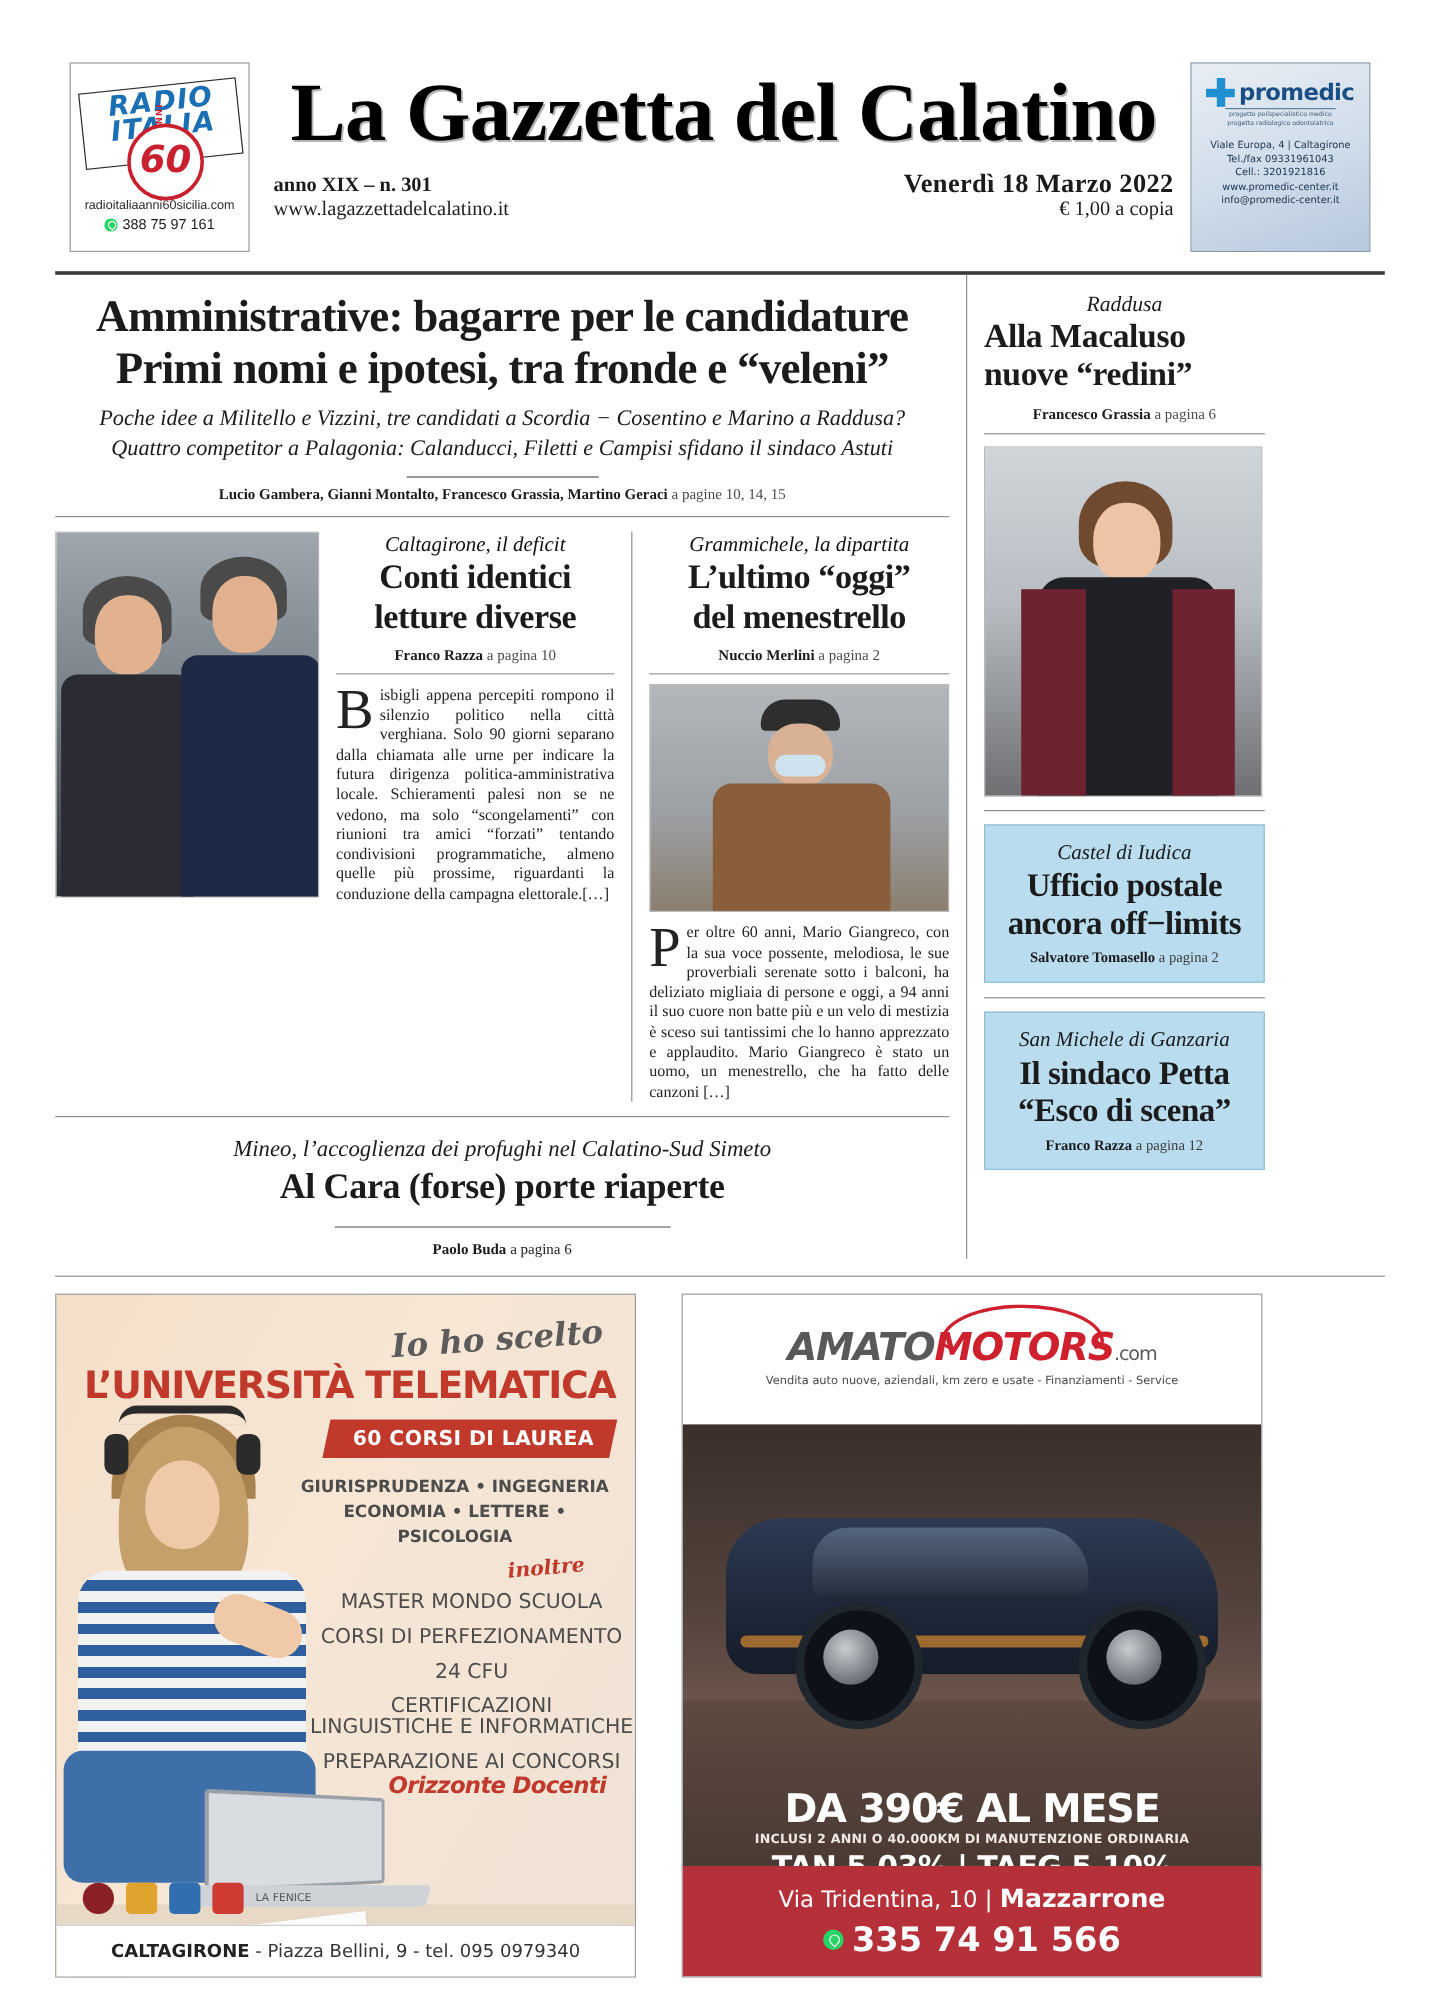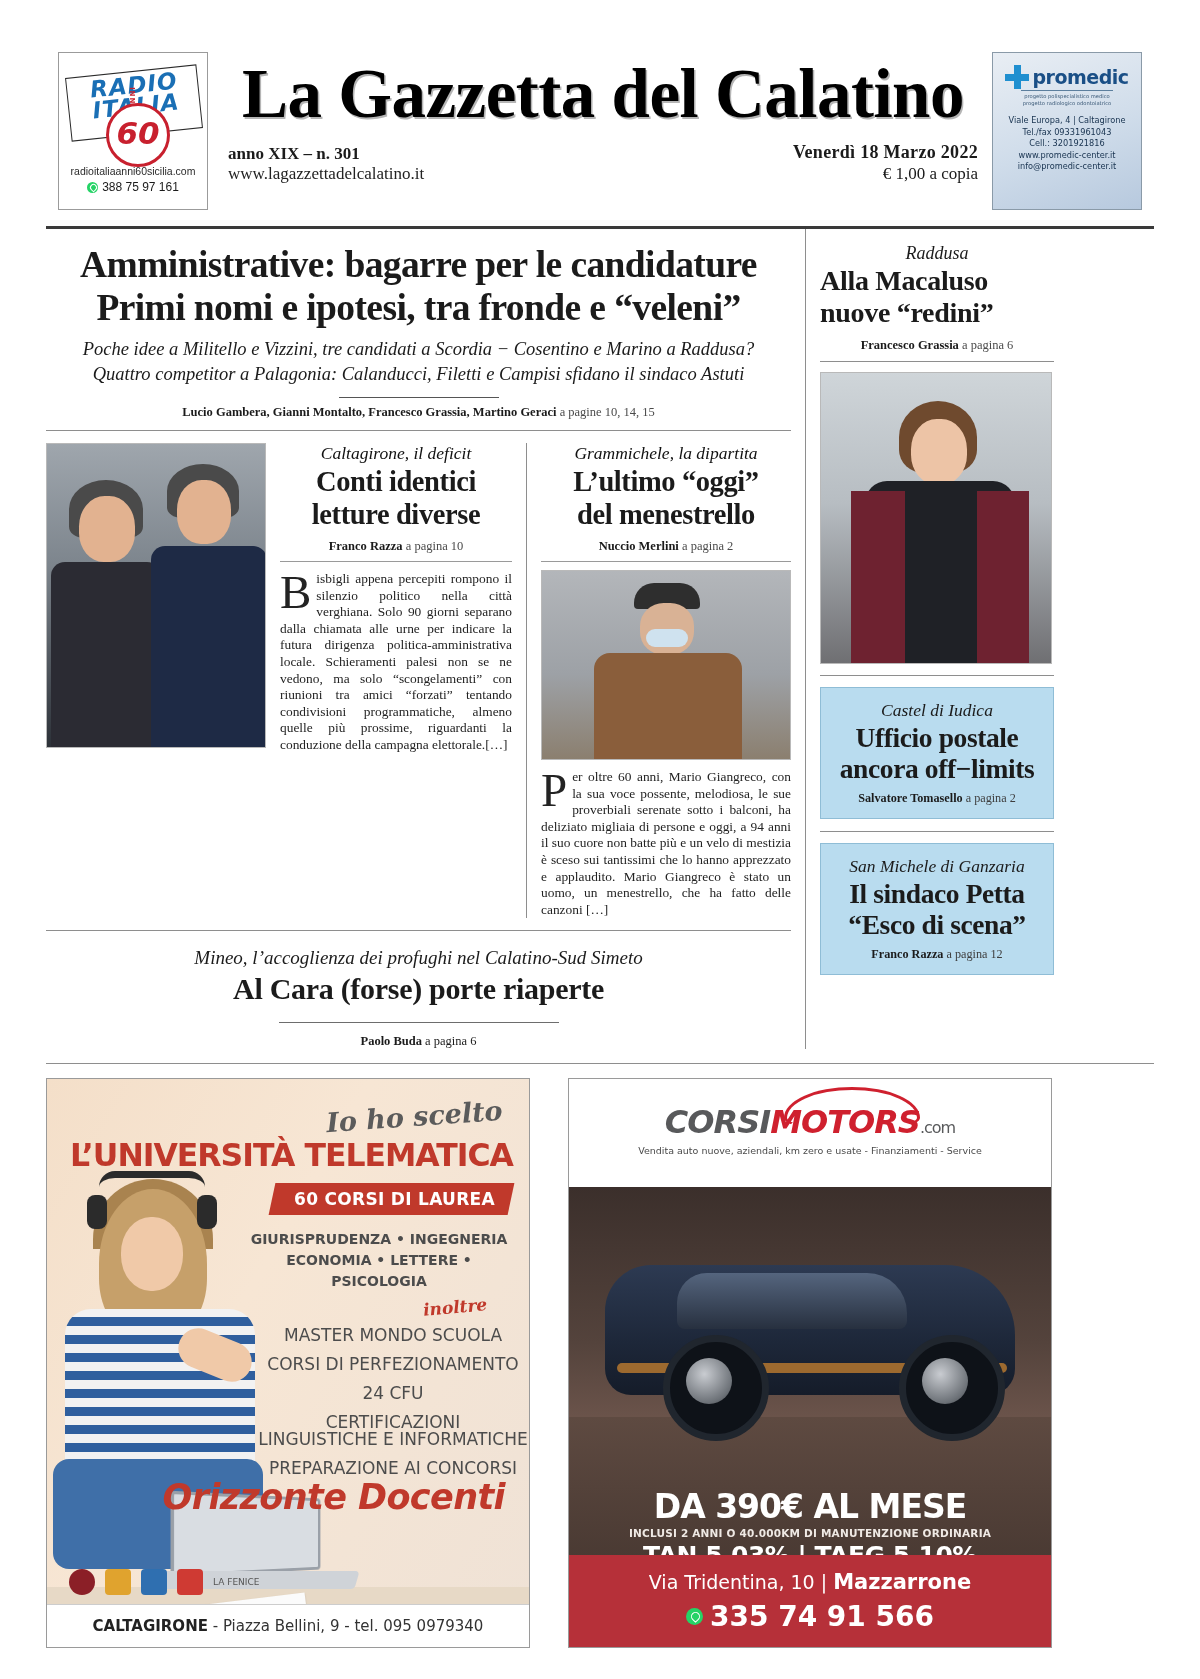--- a/index.html
+++ b/index.html
@@ -30,21 +30,21 @@
 
   .title-block{flex:1;padding:0 14px 0 20px;}
   .paper-title{font-family:"Liberation Serif",serif;font-weight:bold;font-size:69px;line-height:72px;
                letter-spacing:-0.5px;color:#000;text-align:center;margin:6px 0 0 0;
                text-shadow:1.5px 1.5px 0 rgba(120,120,120,.55);}
   .title-meta{display:flex;justify-content:space-between;align-items:flex-end;margin-top:12px;}
   .meta-left{line-height:20px;}
   .anno{font-family:"Liberation Serif",serif;font-weight:bold;font-size:17px;}
   .site{font-family:"Liberation Serif",serif;font-size:17px;color:#222;}
   .meta-right{text-align:right;line-height:21px;}
-  .date{font-family:"Liberation Serif",serif;font-weight:bold;font-size:18px;letter-spacing:.3px;}
+  .date{font-family:"Liberation Serif",serif;font-weight:bold;font-size:22px;letter-spacing:.3px;}
   .price{font-family:"Liberation Serif",serif;font-size:17px;}
 
   .promedic{width:150px;height:158px;box-sizing:border-box;border:1px solid #8a9aa8;
             background:linear-gradient(160deg,#e9eef4 0%,#cfdcea 55%,#b7c9de 100%);
             padding:8px 6px 6px 6px;text-align:center;}
   .pm-logorow{display:flex;align-items:center;justify-content:center;gap:3px;margin-top:4px;}
   .pm-cross{width:24px;height:24px;position:relative;flex:0 0 auto;}
   .pm-cross::before,.pm-cross::after{content:"";position:absolute;background:#1f8fd0;}
   .pm-cross::before{left:9px;top:0;width:7px;height:24px;}
   .pm-cross::after{left:0;top:9px;width:24px;height:7px;}
@@ -149,21 +149,21 @@
   .uni-ribbon{position:absolute;right:18px;top:104px;background:#c0392b;color:#fff;font-family:"DejaVu Sans",sans-serif;
               font-weight:bold;font-size:17px;padding:6px 16px 6px 22px;transform:skewX(-12deg);letter-spacing:.3px;}
   .uni-ribbon span{display:inline-block;transform:skewX(12deg);}
   .uni-courses{position:absolute;right:20px;top:150px;text-align:center;font-family:"DejaVu Sans",sans-serif;
                font-weight:bold;font-size:14px;color:#4c4c4c;line-height:21px;width:260px;}
   .uni-inoltre{position:absolute;right:42px;top:218px;font-family:"DejaVu Serif",serif;font-style:italic;font-weight:bold;
                font-size:17px;color:#c0392b;transform:rotate(-5deg);}
   .uni-list{position:absolute;right:1px;top:248px;width:270px;text-align:center;font-family:"DejaVu Sans",sans-serif;
             font-weight:normal;font-size:17px;color:#4c4c4c;line-height:17px;}
   .uni-list div{margin-bottom:12px;}
-  .uni-brand{position:absolute;right:24px;top:398px;font-family:"DejaVu Sans",sans-serif;font-weight:bold;font-size:35px;
+  .uni-brand{position:absolute;right:24px;top:398px;font-family:"DejaVu Sans",sans-serif;font-weight:bold;font-size:19px;
              color:#c0392b;font-style:italic;letter-spacing:-.6px;}
   .uni-logos{position:absolute;left:22px;bottom:52px;display:flex;align-items:center;gap:10px;}
   .lg{width:26px;height:26px;border-radius:4px;}
   .uni-footbar{position:absolute;left:0;bottom:0;width:100%;height:42px;background:#fff;border-top:1px solid #cdcdcd;
                display:flex;align-items:center;justify-content:center;}
   .uni-foot{font-family:"DejaVu Sans",sans-serif;font-size:15px;color:#333;}
   .uni-foot b{font-weight:bold;color:#222;}
 
   .ad-car{width:484px;height:570px;border:1px solid #9a9a9a;box-sizing:border-box;position:relative;overflow:hidden;background:#fff;}
   .car-head{height:108px;position:relative;background:#fff;}
@@ -468,21 +468,21 @@
         </div>
       </div>
     </div>
 
     <div class="ads-right">
       <div class="ad-car">
 
         <div class="car-head">
           <div class="car-swoosh"></div>
           <div class="car-logo">
-            <span class="a">CORSI</span><span class="m">MOTORS</span><span class="dot">.com</span>
+            <span class="a">AMATO</span><span class="m">MOTORS</span><span class="dot">.com</span>
           </div>
           <div class="car-tag">Vendita auto nuove, aziendali, km zero e usate - Finanziamenti - Service</div>
         </div>
 
         <div class="car-photo">
           <div class="car-ground"></div>
           <div class="car-body"></div>
           <div class="car-glass"></div>
           <div class="car-strip"></div>
           <div class="wheel w1"></div>

